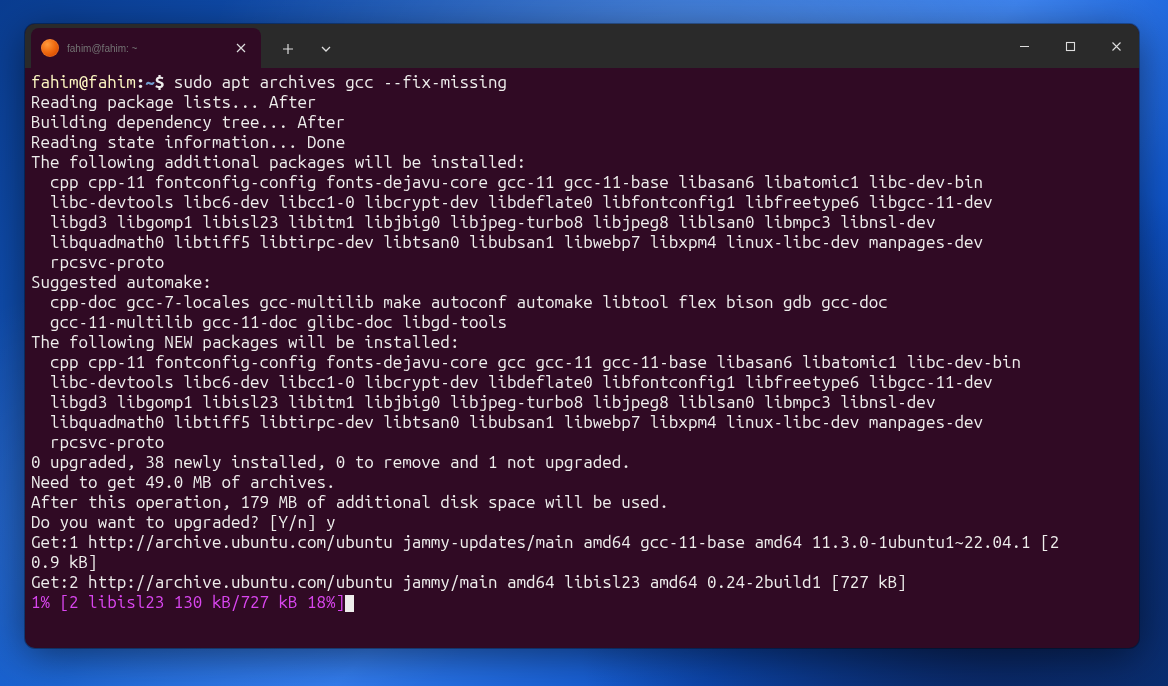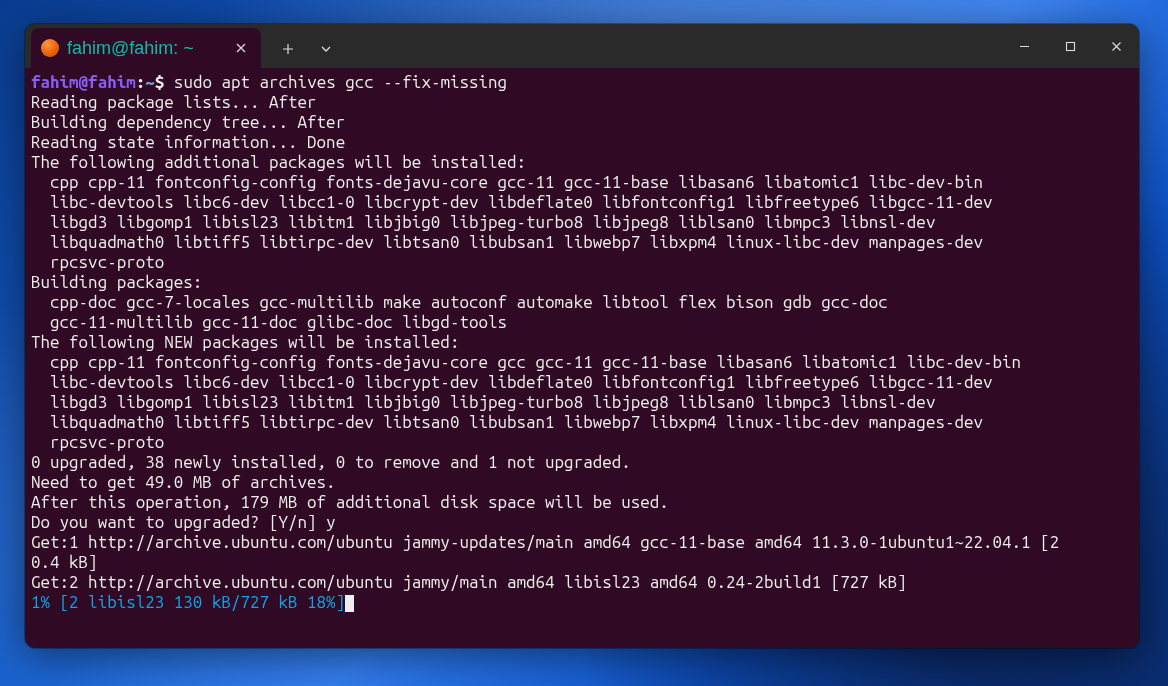--- a/index.html
+++ b/index.html
@@ -62,22 +62,22 @@
   .tab-icon {
     width: 18px;
     height: 18px;
     border-radius: 50%;
     background: radial-gradient(circle at 35% 30%, #ff9a3c 0%, #f06a10 45%, #d84b00 80%);
     box-shadow: inset 0 0 0 1px rgba(255,255,255,0.1);
     flex: none;
   }
 
   .tab-title {
-    color: #14b8a6;
-    font-size: 18px;
+    color: #737373;
+    font-size: 10px;
     white-space: nowrap;
     overflow: hidden;
     text-overflow: ellipsis;
   }
 
   .tab-close {
     margin-left: auto;
     width: 20px;
     height: 20px;
     display: flex;
@@ -123,25 +123,25 @@
     flex: 1;
     padding: 4px 6px 6px 6px;
     font-family: "Ubuntu Mono", "DejaVu Sans Mono", "Consolas", monospace;
     font-size: 17px;
     line-height: 20px;
     color: #eeeeec;
     white-space: pre;
     overflow: hidden;
   }
 
-  .prompt-user { color: #8b5cf6; font-weight: bold; }
+  .prompt-user { color: #fef9c3; font-weight: normal; }
   .prompt-tilde { color: #729fcf; font-weight: bold; }
   .prompt-colon { color: #eeeeec; font-weight: bold; }
   .prompt-dollar { color: #eeeeec; font-weight: bold; }
-  .progress-line { color: #0ea5e9; }
+  .progress-line { color: #d946ef; }
   .cursor {
     display: inline-block;
     width: 9px;
     height: 17px;
     background: #eeeeec;
     vertical-align: text-bottom;
     margin-bottom: -1px;
   }
   
   svg { display: block; }
@@ -197,31 +197,31 @@
   <div class="terminal-body"><span class="prompt-user">fahim@fahim</span><span class="prompt-colon">:</span><span class="prompt-tilde">~</span><span class="prompt-dollar">$</span> <span>sudo apt archives gcc --fix-missing</span>
 <span>Reading package lists... After</span>
 <span>Building dependency tree... After</span>
 <span>Reading state information... Done</span>
 <span>The following additional packages will be installed:</span>
 <span>  cpp cpp-11 fontconfig-config fonts-dejavu-core gcc-11 gcc-11-base libasan6 libatomic1 libc-dev-bin</span>
 <span>  libc-devtools libc6-dev libcc1-0 libcrypt-dev libdeflate0 libfontconfig1 libfreetype6 libgcc-11-dev</span>
 <span>  libgd3 libgomp1 libisl23 libitm1 libjbig0 libjpeg-turbo8 libjpeg8 liblsan0 libmpc3 libnsl-dev</span>
 <span>  libquadmath0 libtiff5 libtirpc-dev libtsan0 libubsan1 libwebp7 libxpm4 linux-libc-dev manpages-dev</span>
 <span>  rpcsvc-proto</span>
-<span>Building packages:</span>
+<span>Suggested automake:</span>
 <span>  cpp-doc gcc-7-locales gcc-multilib make autoconf automake libtool flex bison gdb gcc-doc</span>
 <span>  gcc-11-multilib gcc-11-doc glibc-doc libgd-tools</span>
 <span>The following NEW packages will be installed:</span>
 <span>  cpp cpp-11 fontconfig-config fonts-dejavu-core gcc gcc-11 gcc-11-base libasan6 libatomic1 libc-dev-bin</span>
 <span>  libc-devtools libc6-dev libcc1-0 libcrypt-dev libdeflate0 libfontconfig1 libfreetype6 libgcc-11-dev</span>
 <span>  libgd3 libgomp1 libisl23 libitm1 libjbig0 libjpeg-turbo8 libjpeg8 liblsan0 libmpc3 libnsl-dev</span>
 <span>  libquadmath0 libtiff5 libtirpc-dev libtsan0 libubsan1 libwebp7 libxpm4 linux-libc-dev manpages-dev</span>
 <span>  rpcsvc-proto</span>
 <span>0 upgraded, 38 newly installed, 0 to remove and 1 not upgraded.</span>
 <span>Need to get 49.0 MB of archives.</span>
 <span>After this operation, 179 MB of additional disk space will be used.</span>
 <span>Do you want to upgraded? [Y/n] y</span>
 <span>Get:1 http://archive.ubuntu.com/ubuntu jammy-updates/main amd64 gcc-11-base amd64 11.3.0-1ubuntu1~22.04.1 [2</span>
-<span>0.4 kB]</span>
+<span>0.9 kB]</span>
 <span>Get:2 http://archive.ubuntu.com/ubuntu jammy/main amd64 libisl23 amd64 0.24-2build1 [727 kB]</span>
 <span class="progress-line">1% [2 libisl23 130 kB/727 kB 18%]</span><span class="cursor"></span></div>
 
 </div>
 
 </body></html>

